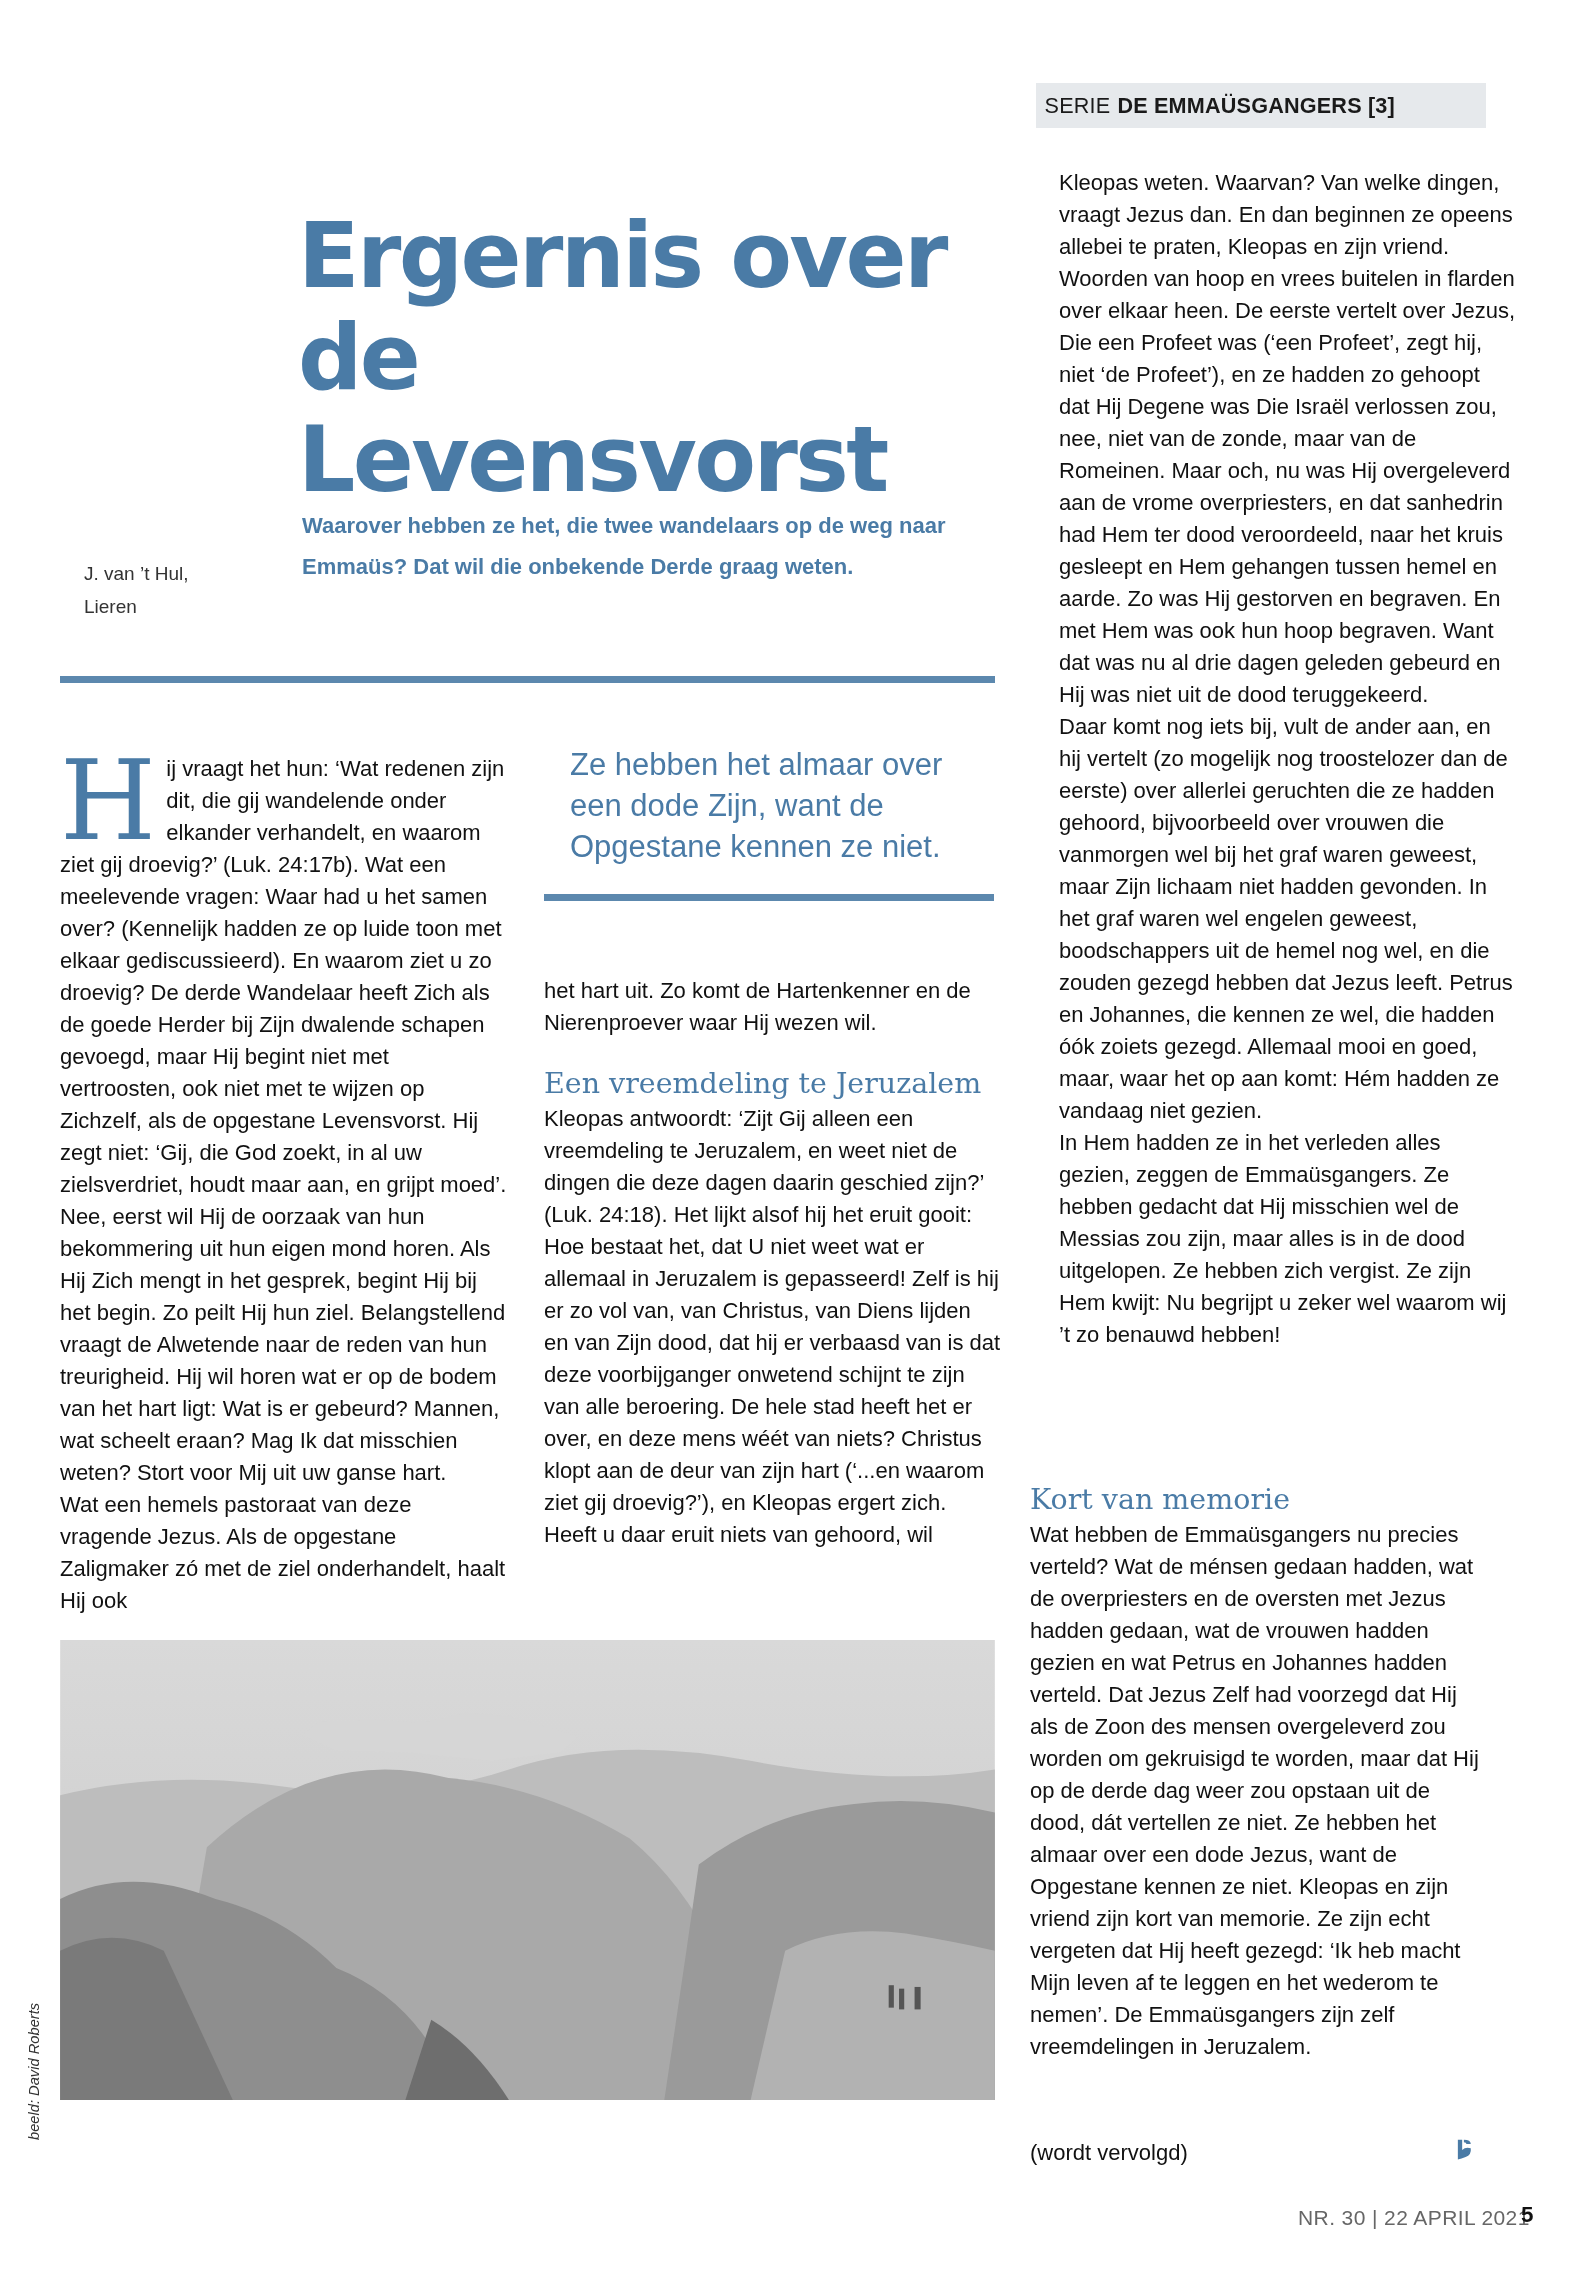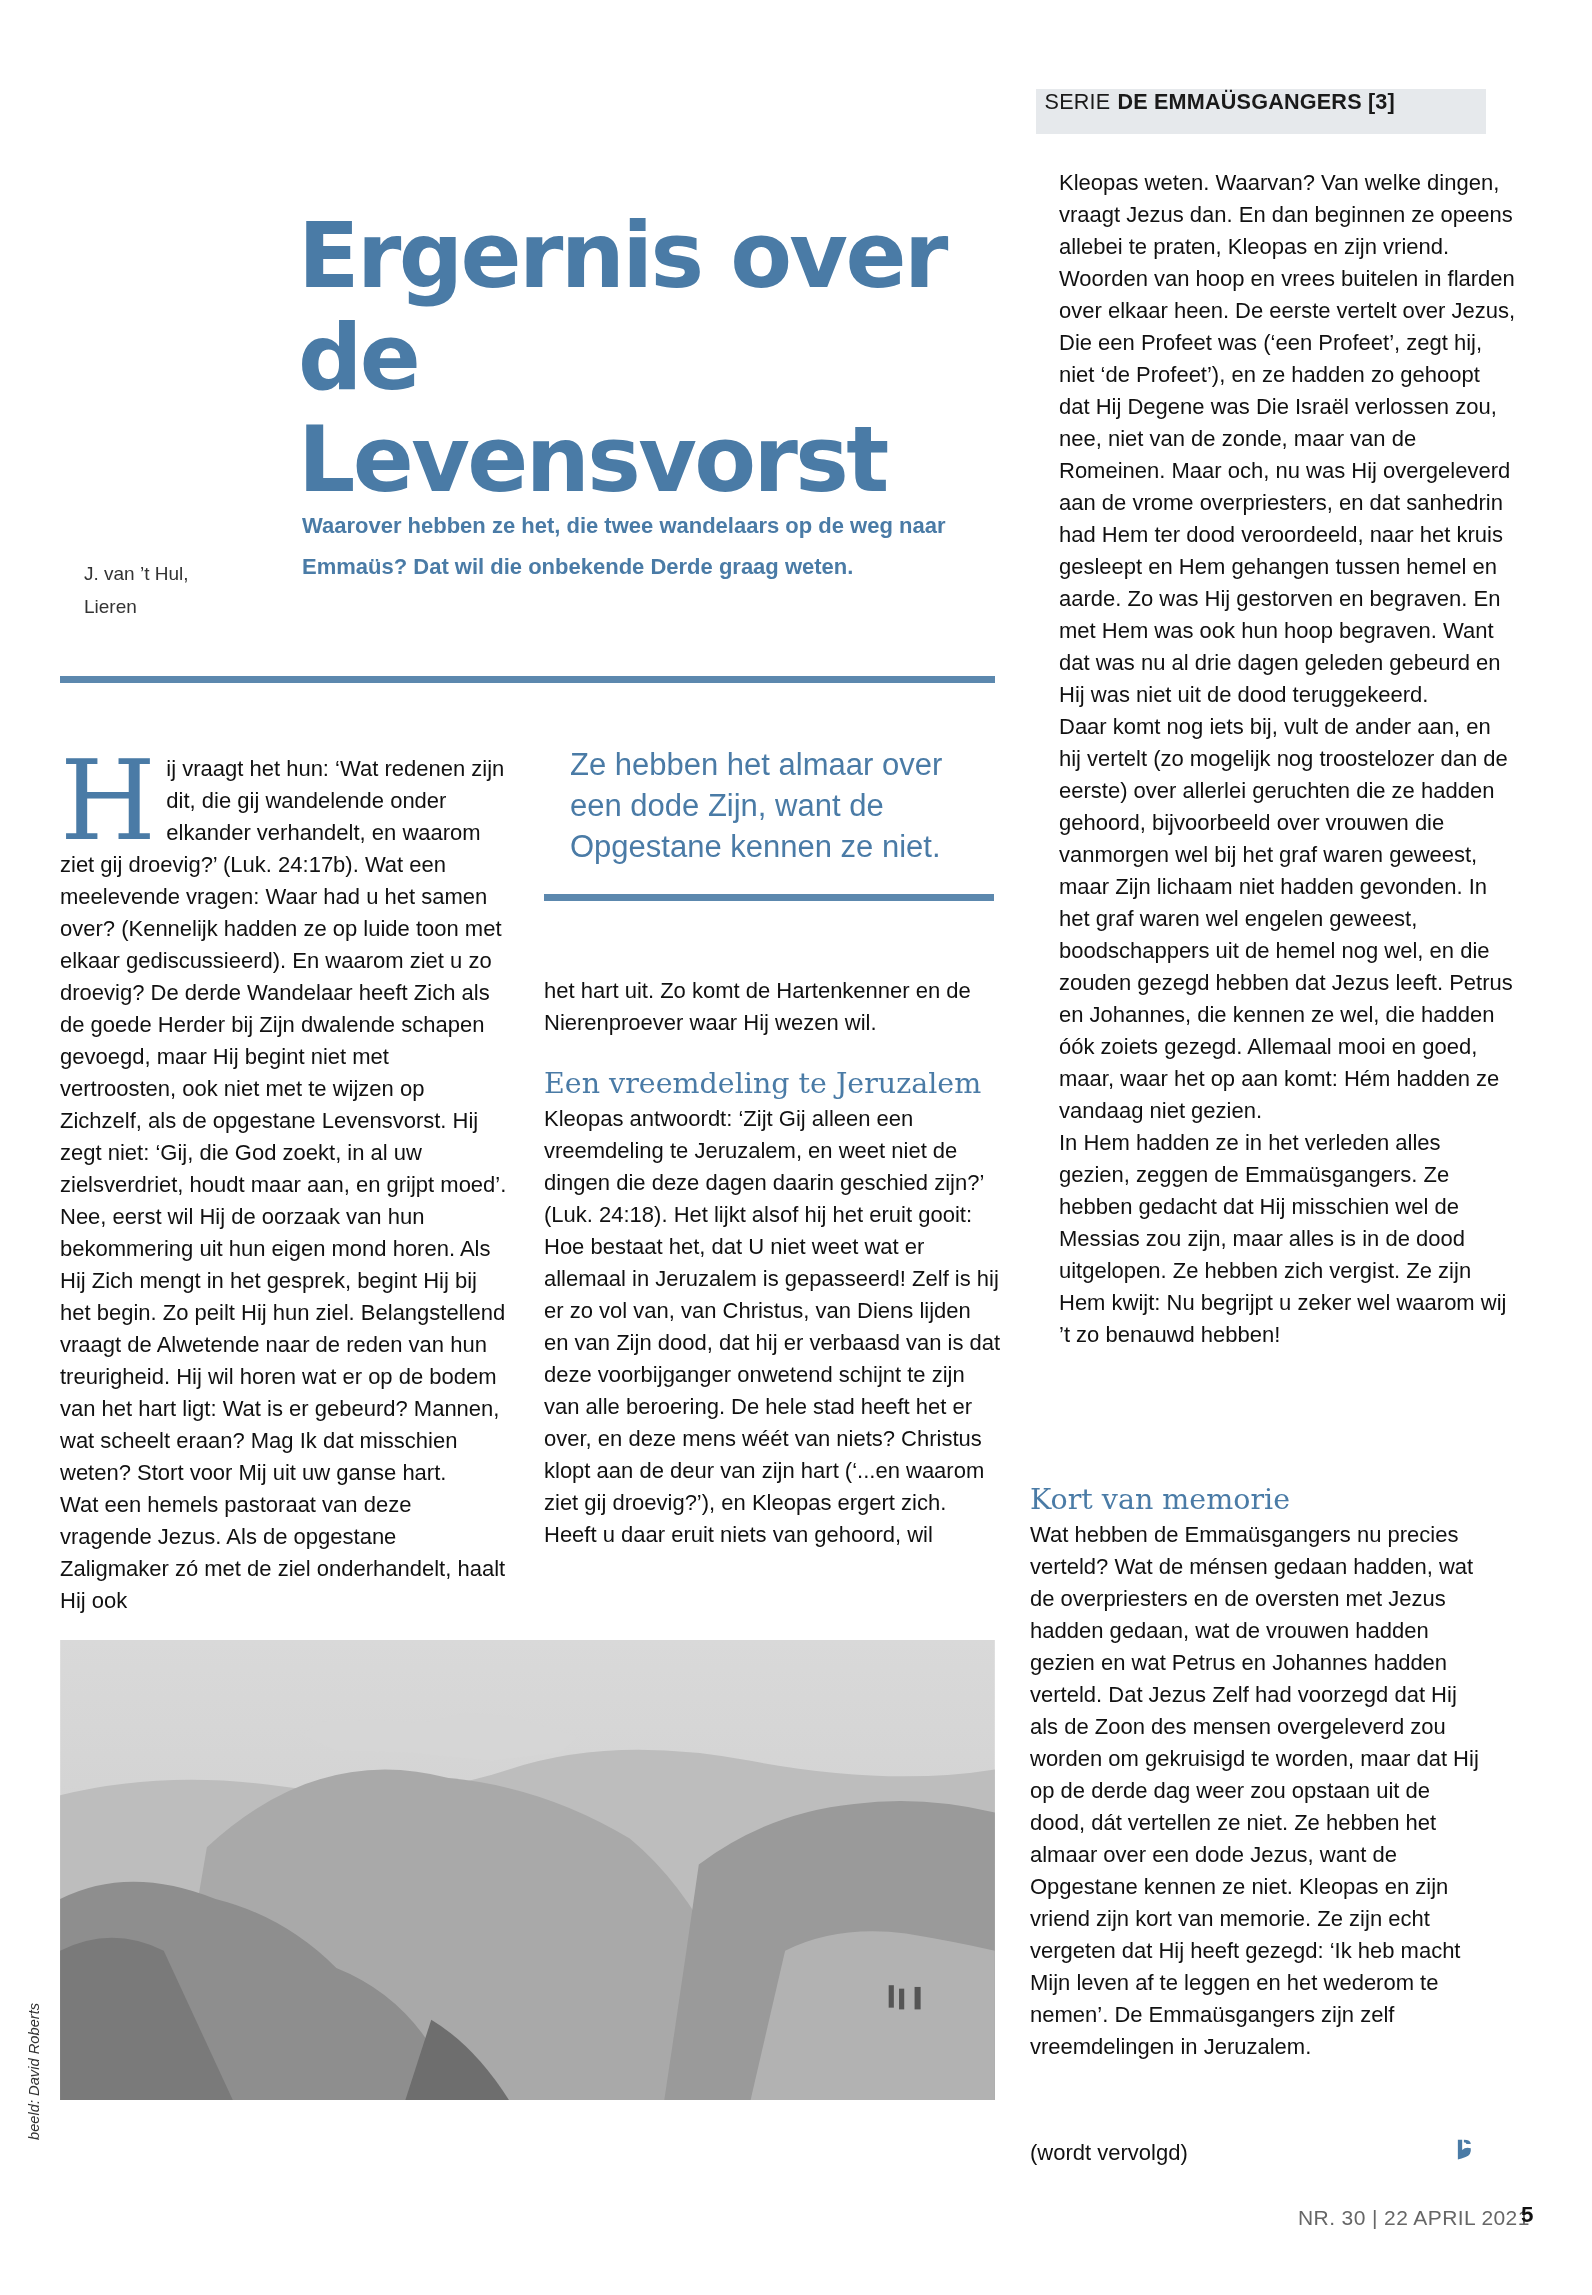--- a/index.html
+++ b/index.html
@@ -1,22 +1,22 @@
 <!DOCTYPE html>
 <html style="font-size:14px"><head>
 <meta charset="utf-8">
 <style>
   html, body { margin: 0; padding: 0; background: #ffffff; }
   body { width: 1592px; height: 2295px; position: relative; overflow: hidden;
          font-family: "Liberation Sans", sans-serif; color: #1a1a1a; }
   .abs { position: absolute; }
 
   
-  .series-tag { left: 1036px; top: 89px; width: 450px; height: 45px; background: #e6e9ec;
-    display: flex; align-items: flex-start; padding-left: 8.6px; box-sizing: border-box;
+  .series-tag { left: 1036px; top: 83px; width: 450px; height: 45px; background: #e6e9ec;
+    display: flex; align-items: center; padding-left: 8.6px; box-sizing: border-box;
     font-size: 21.6px; letter-spacing: 0.2px; color: #1a1a1a; }
   .series-tag .light { font-weight: normal; margin-right: 7px; }
   .series-tag .bold { font-weight: bold; }
 
   
   .title { left: 298px; top: 205px; width: 708px; font-family: "DejaVu Sans", sans-serif;
     font-weight: bold; font-size: 90px; line-height: 102px; color: #4a7ba6; letter-spacing: -2.6px; }
 
   
   .author { left: 59px; top: 557px; width: 173px; font-size: 19px; line-height: 33px; color: #333; margin-left: 25px; }

